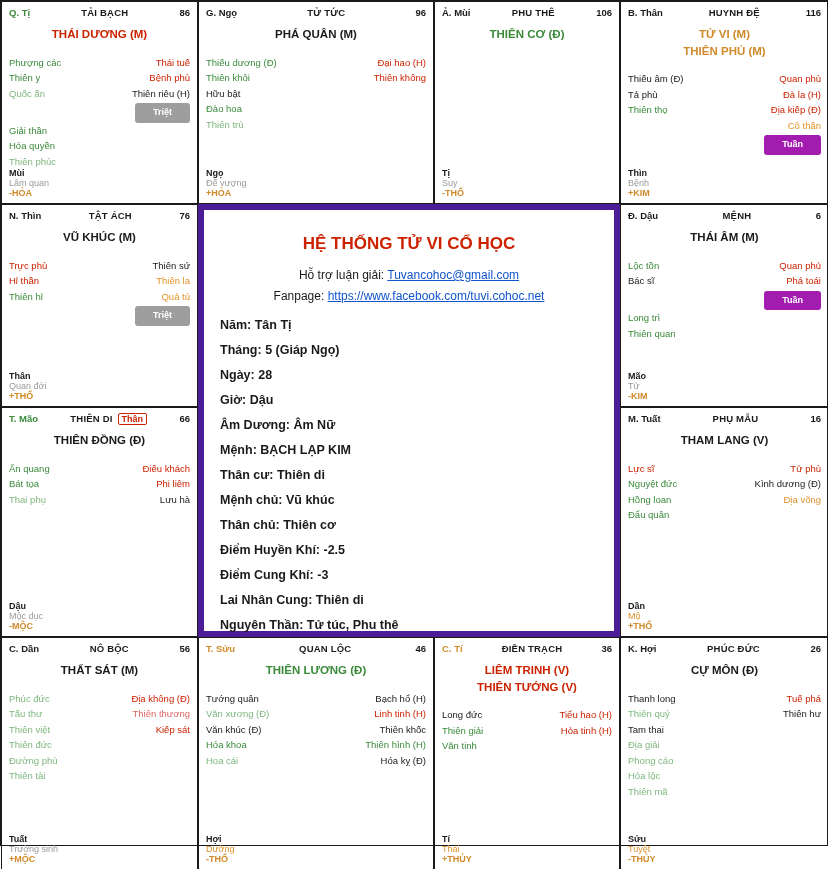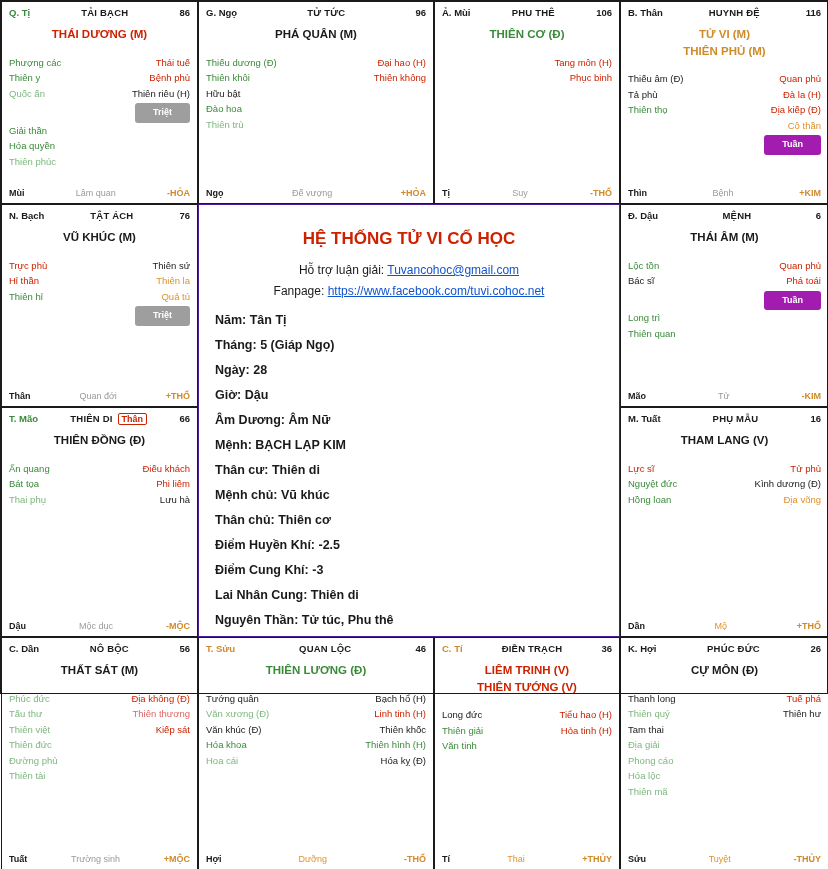--- a/index.html
+++ b/index.html
@@ -6,21 +6,21 @@
   body {
     margin: 0;
     background: #fff;
     font-family: "Liberation Sans", sans-serif;
     width: 828px;
     height: 869px;
     overflow: hidden;
   }
   .chart {
     width: 828px;
-    height: 694px;
+    height: 846px;
     display: grid;
     grid-template-columns: 197px 236px 186px 209px;
     grid-template-rows: 203px 203px 230px 233px;
     border: 1px solid #1a1a1a;
   }
   .cell {
     border: 1px solid #1a1a1a;
     position: relative;
     padding: 5px 7px 18px 7px;
     overflow: hidden;
@@ -83,29 +83,30 @@
     font-size: 9px;
     font-weight: bold;
     border-radius: 2px;
   }
   .cell-ftr {
     position: absolute;
     left: 7px; right: 7px; bottom: 5px;
     display: flex;
     justify-content: space-between;
     font-size: 9px;
+    flex-direction: column;
   }
   .ftr-l { font-weight: bold; color: #1a1a1a; }
   .ftr-c { color: #9a9a9a; }
   .ftr-c.orange { color: #e0922a; }
   .ftr-r { color: #d08a2a; font-weight: bold; }
   .center {
     grid-column: 2 / 4;
     grid-row: 2 / 4;
-    border: 1px solid #4c1d95;
+    border: 6px solid #4c1d95;
     padding: 14px 16px;
   }
   .center-title {
     text-align: center;
     color: #cc2200;
     font-weight: bold;
     font-size: 17px;
     margin: 10px 0 14px 0;
   }
   .center-line {
@@ -206,30 +207,20 @@
         <span class="ftr-r">+HỎA</span>
       </div>
     </div>
   <div class="cell" id="c2">
       <div class="cell-hdr">
         <span class="hdr-branch dark">Ả. Mùi</span>
         <span><span class="hdr-palace dark">PHU THÊ</span></span>
         <span class="hdr-num dark">106</span>
       </div>
       <div class="main-star green two-line">THIÊN CƠ (Đ)</div>
-      <div class="stars">
-        <div class="star-row">
-          <span class="star-l "></span>
-          <span class="star-r c-red">Tang môn (H)</span>
-        </div>
-        <div class="star-row">
-          <span class="star-l "></span>
-          <span class="star-r c-red">Phục binh</span>
-        </div>
-      </div>
       <div class="cell-ftr">
         <span class="ftr-l">Tị</span>
         <span class="ftr-c ">Suy</span>
         <span class="ftr-r">-THỔ</span>
       </div>
     </div>
   <div class="cell" id="c3">
       <div class="cell-hdr">
         <span class="hdr-branch dark">B. Thân</span>
         <span><span class="hdr-palace dark">HUYNH ĐỆ</span></span>
@@ -257,21 +248,21 @@
       </div>
       <div class="cell-ftr">
         <span class="ftr-l">Thìn</span>
         <span class="ftr-c ">Bệnh</span>
         <span class="ftr-r">+KIM</span>
       </div>
     </div>
 
   <div class="cell" id="c4">
       <div class="cell-hdr">
-        <span class="hdr-branch dark">N. Bạch</span>
+        <span class="hdr-branch dark">N. Thìn</span>
         <span><span class="hdr-palace dark">TẬT ÁCH</span></span>
         <span class="hdr-num dark">76</span>
       </div>
       <div class="main-star dark two-line">VŨ KHÚC (M)</div>
       <div class="stars">
         <div class="star-row">
           <span class="star-l c-red">Trực phù</span>
           <span class="star-r c-dark">Thiên sứ</span>
         </div>
         <div class="star-row">
@@ -389,20 +380,24 @@
           <span class="star-r c-red">Tử phù</span>
         </div>
         <div class="star-row">
           <span class="star-l c-green">Nguyệt đức</span>
           <span class="star-r c-dark">Kình dương (Đ)</span>
         </div>
         <div class="star-row">
           <span class="star-l c-green">Hồng loan</span>
           <span class="star-r c-orange">Địa võng</span>
         </div>
+        <div class="star-row">
+          <span class="star-l c-green">Đẩu quân</span>
+          <span class="star-r "></span>
+        </div>
       </div>
       <div class="cell-ftr">
         <span class="ftr-l">Dần</span>
         <span class="ftr-c orange">Mộ</span>
         <span class="ftr-r">+THỔ</span>
       </div>
     </div>
 
   <div class="cell" id="c8">
       <div class="cell-hdr">

